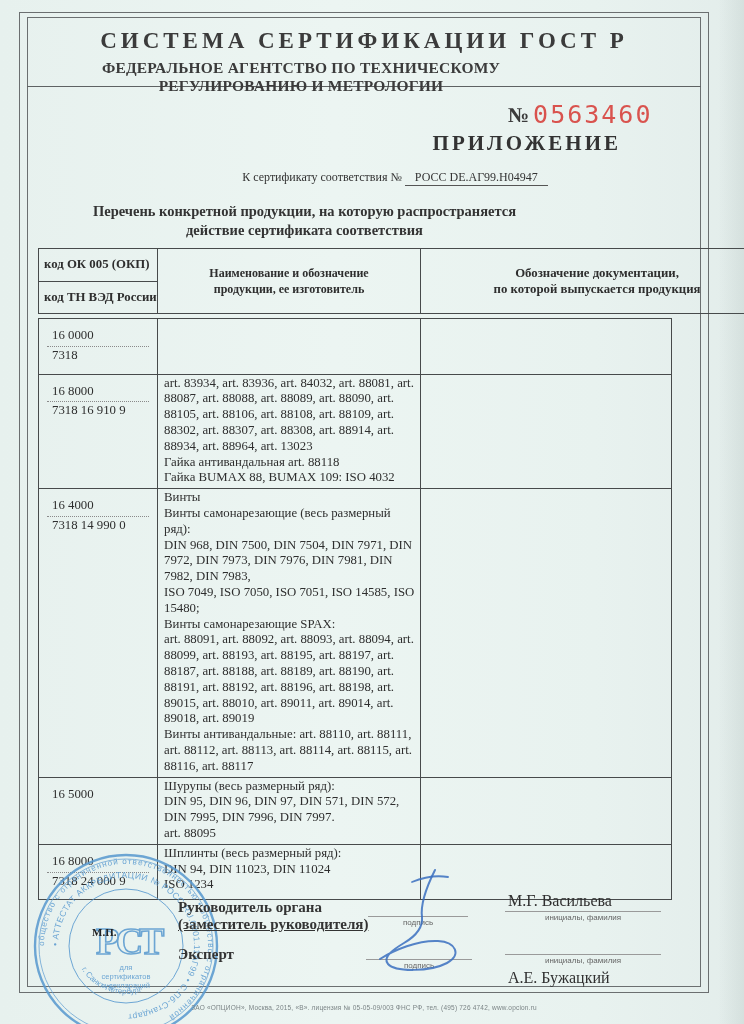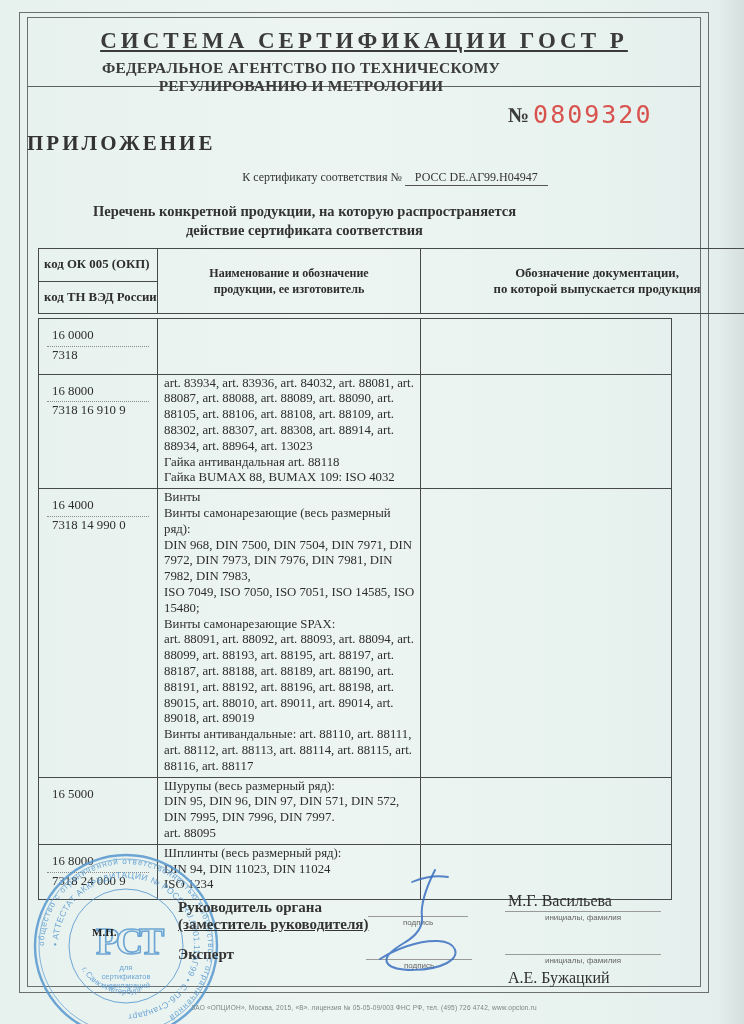--- a/index.html
+++ b/index.html
@@ -7,29 +7,29 @@
   .page {
     position:relative; width:744px; height:1024px; margin:0 auto;
     background:linear-gradient(90deg,#e7f1ee 0%, #ecf5f2 45%, #e8f2ef 80%, #e3edeb 100%);
     color:#2e2e2e; overflow:hidden;
   }
   .frame-outer { position:absolute; left:19px; top:12px; width:690px; height:981px; border:1.5px solid #6b6f70; }
   .frame-inner { position:absolute; left:27px; top:17px; width:674px; height:970px; border:1px solid #6b6f70; }
   .header-divider { position:absolute; left:27px; top:86px; width:674px; height:0; border-top:1.5px solid #5e6263; }
 
   .sys-title { position:absolute; left:27px; top:28px; width:674px; text-align:center;
-    font-size:23px; font-weight:bold; letter-spacing:4px; color:#3b3b3b;text-decoration:underline; }
+    font-size:23px; font-weight:bold; letter-spacing:4px; color:#3b3b3b; }
   .agency { position:absolute; left:27px; top:59px; width:548px; text-align:center;
     font-size:15.5px; font-weight:bold; letter-spacing:0.2px; color:#3b3b3b; }
 
   .blank-no { position:absolute; left:508px; top:100px; white-space:nowrap; }
   .blank-no .nosign { font-size:21px; font-weight:bold; color:#3b3b3b; }
   .blank-no .digits { font-family:"DejaVu Sans Mono", monospace; font-size:25px; letter-spacing:2px; color:#d9534e; vertical-align:-1px; }
 
-  .appendix-title { position:absolute; left:27px; top:131px; width:594px; text-align:left;
+  .appendix-title { position:absolute; left:27px; top:131px; width:594px; text-align:right;
     font-size:21px; font-weight:bold; letter-spacing:3px; color:#333; }
   .cert-line { position:absolute; left:37px; top:170px; width:716px; text-align:center; font-size:12px; color:#333; }
   .cert-line .cert-num { border-bottom:1px solid #555; padding:0 10px 1px 10px; }
   .subtitle { position:absolute; left:27px; width:555px; text-align:center; font-size:14.5px; font-weight:bold; color:#333; }
   .subtitle.l1 { top:203px; } .subtitle.l2 { top:222px; }
 
   
   .thead-box { position:absolute; left:38px; top:248px; width:736px; height:66px; border:1.5px solid #474a4b; display:flex; }
   .th-col1 { width:119px; border-right:1px solid #474a4b; display:flex; flex-direction:column; }
   .th-col1 .part { flex:1; display:flex; align-items:center; padding-left:5px; font-size:12.8px; font-weight:bold; }
@@ -85,21 +85,21 @@
 <div class="page">
   <div class="frame-outer"></div>
   <div class="frame-inner"></div>
   <div class="header-divider"></div>
 
   <div class="sys-title">СИСТЕМА СЕРТИФИКАЦИИ ГОСТ Р</div>
   <div class="agency">ФЕДЕРАЛЬНОЕ АГЕНТСТВО ПО ТЕХНИЧЕСКОМУ РЕГУЛИРОВАНИЮ И МЕТРОЛОГИИ</div>
 
   <div class="blank-no">
     <span class="nosign">№</span>
-    <span class="digits">0809320</span>
+    <span class="digits">0563460</span>
   </div>
 
   <div class="appendix-title">ПРИЛОЖЕНИЕ</div>
   <div class="cert-line">
     <span>К сертификату соответствия №</span>
     <span class="cert-num">РОСС DE.АГ99.Н04947</span>
   </div>
   <div class="subtitle l1">Перечень конкретной продукции,  на которую распространяется</div>
   <div class="subtitle l2">действие сертификата соответствия</div>
 

